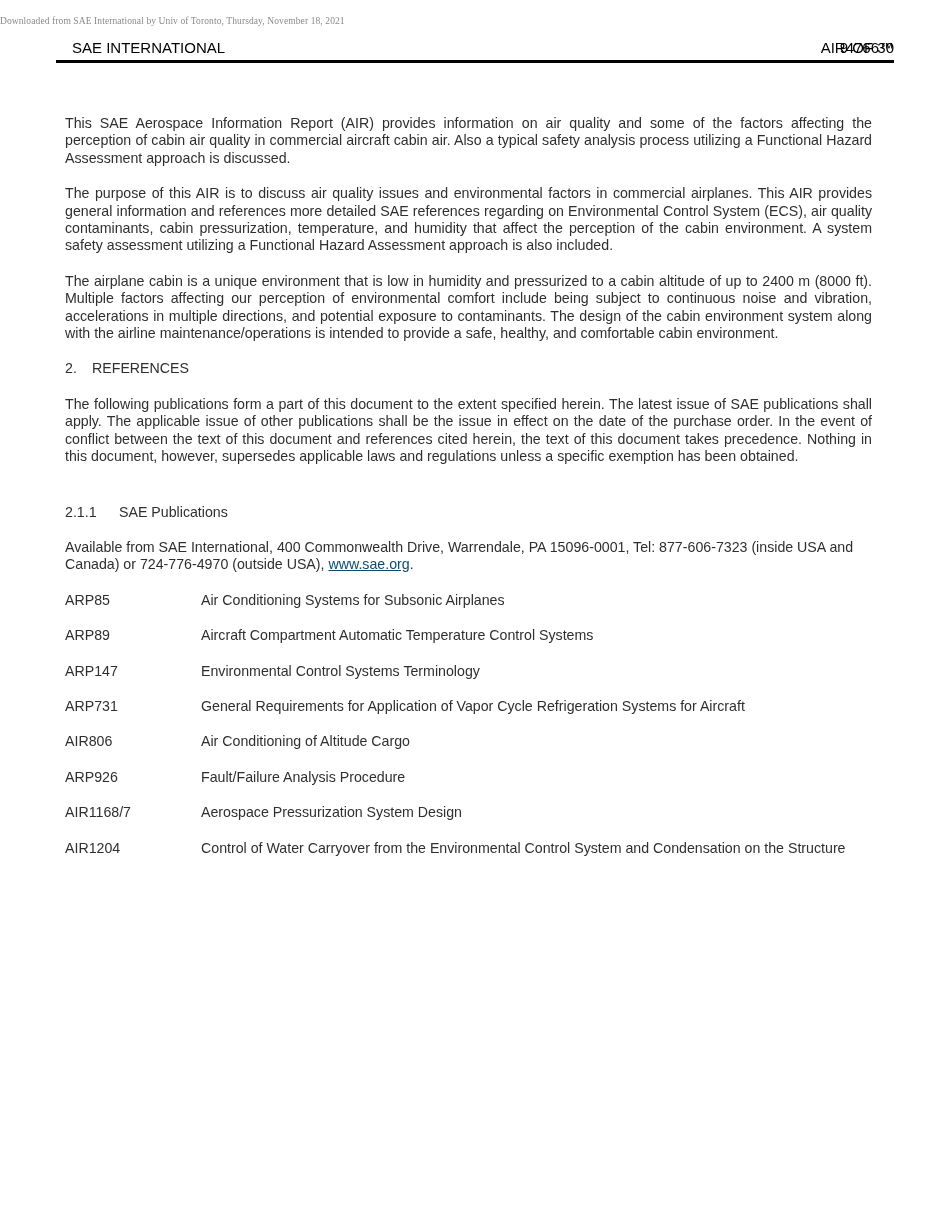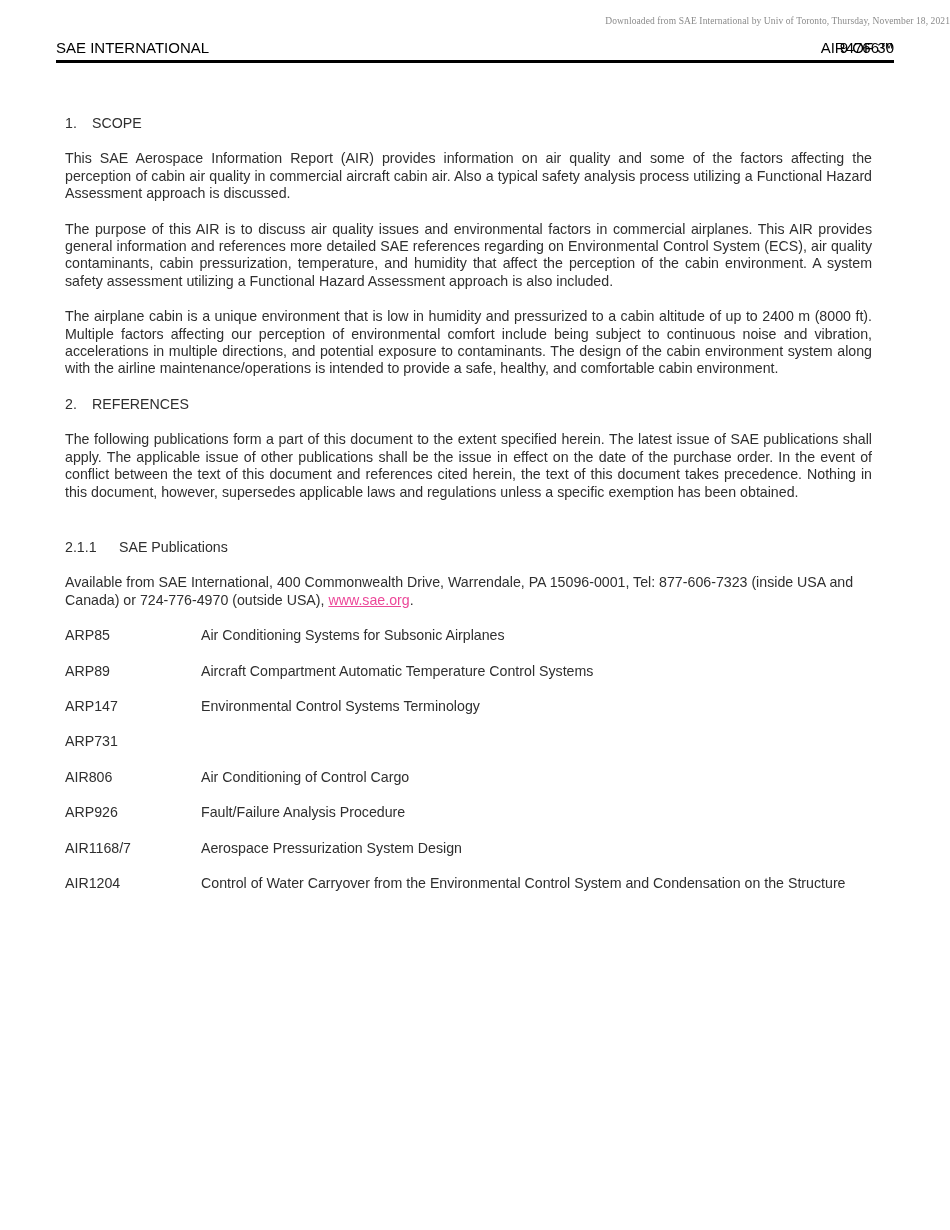--- a/index.html
+++ b/index.html
@@ -13,37 +13,37 @@
       position: relative;
       overflow: hidden;
       font-family: "Liberation Sans", sans-serif;
       color: #2a2a2a;
     }
     .download-note {
       position: absolute;
       top: 16px;
       left: 0;
       width: 950px;
-      text-align: right;
+      text-align: left;
       font-family: "Liberation Serif", serif;
       font-size: 9.5px;
       color: #8a8a8a;
       letter-spacing: 0.1px;
     }
     .page-header {
       position: absolute;
       top: 38px;
       left: 56px;
       width: 838px;
       height: 22px;
       border-bottom: 3px solid #000;
       font-size: 15px;
       color: #000;
     }
-    .page-header .hdr-left { position: absolute; left: 0; top: 1px; }
+    .page-header .hdr-left { position: absolute; left: 16px; top: 1px; }
     .page-header .hdr-center { position: absolute; left: 0; width: 838px; text-align: right; top: 1px; }
     .page-header .hdr-right { position: absolute; right: 0; top: 1px; }
 
     .content {
       position: absolute;
       top: 115px;
       left: 65px;
       width: 815px;
       font-size: 14.2px;
       line-height: 17.4px;
@@ -60,21 +60,21 @@
     }
     .h1 .num { width: 27px; }
     .h2 .num { width: 41px; }
     .h3 .num { width: 54px; margin-top: 20px; }
     .para {
       margin: 0 8px 18px 0;
       text-align: justify;
     }
     .para.left { text-align: left; }
     .para a {
-      color: #ec4899;
+      color: #0c4a6e;
       text-decoration: underline;
     }
     .ref-list {
       margin: 0;
       padding: 0;
       list-style: none;
     }
     .ref-item {
       display: flex;
       margin: 0 0 18px 0;
@@ -93,23 +93,20 @@
 <div class="download-note">Downloaded from SAE International by Univ of Toronto, Thursday, November 18, 2021</div>
 
 <div class="page-header">
   <span class="hdr-center">AIR4766™</span>
   <span class="hdr-left">SAE INTERNATIONAL</span>
   <span class="hdr-right">9 OF 30</span>
 </div>
 
 <div class="content">
 
-  <div class="heading h1">
-    <span class="num">1.</span><span>SCOPE</span>
-  </div>
   <p class="para">This SAE Aerospace Information Report (AIR) provides information on air quality and some of the factors affecting the perception of cabin air quality in commercial aircraft cabin air. Also a typical safety analysis process utilizing a Functional Hazard Assessment approach is discussed.</p>
 
   <p class="para">The purpose of this AIR is to discuss air quality issues and environmental factors in commercial airplanes.  This AIR provides general information and references more detailed SAE references regarding on Environmental Control System (ECS), air quality contaminants, cabin pressurization, temperature, and humidity that affect the perception of the cabin environment.  A system safety assessment utilizing a Functional Hazard Assessment approach is also included.</p>
   <p class="para">The airplane cabin is a unique environment that is low in humidity and pressurized to a cabin altitude of up to 2400 m (8000 ft). Multiple factors affecting our perception of environmental comfort include being subject to continuous noise and vibration, accelerations in multiple directions, and potential exposure to contaminants. The design of the cabin environment system along with the airline maintenance/operations is intended to provide a safe, healthy, and comfortable cabin environment.</p>
 
   <div class="heading h1">
     <span class="num">2.</span><span>REFERENCES</span>
   </div>
 
   <p class="para">The following publications form a part of this document to the extent specified herein.  The latest issue of SAE publications shall apply.  The applicable issue of other publications shall be the issue in effect on the date of the purchase order. In the event of conflict between the text of this document and references cited herein, the text of this document takes precedence.  Nothing in this document, however, supersedes applicable laws and regulations unless a specific exemption has been obtained.</p>
@@ -127,24 +124,25 @@
     <li class="ref-item">
       <span class="ref-code">ARP89</span>
       <span class="ref-title">Aircraft Compartment Automatic Temperature Control Systems</span>
     </li>
     <li class="ref-item">
       <span class="ref-code">ARP147</span>
       <span class="ref-title">Environmental Control Systems Terminology</span>
     </li>
     <li class="ref-item">
       <span class="ref-code">ARP731</span>
+      <span class="ref-title">General Requirements for Application of Vapor Cycle Refrigeration Systems for Aircraft</span>
     </li>
     <li class="ref-item">
       <span class="ref-code">AIR806</span>
-      <span class="ref-title">Air Conditioning of Control Cargo</span>
+      <span class="ref-title">Air Conditioning of Altitude Cargo</span>
     </li>
     <li class="ref-item">
       <span class="ref-code">ARP926</span>
       <span class="ref-title">Fault/Failure Analysis Procedure</span>
     </li>
     <li class="ref-item">
       <span class="ref-code">AIR1168/7</span>
       <span class="ref-title">Aerospace Pressurization System Design</span>
     </li>
     <li class="ref-item">

